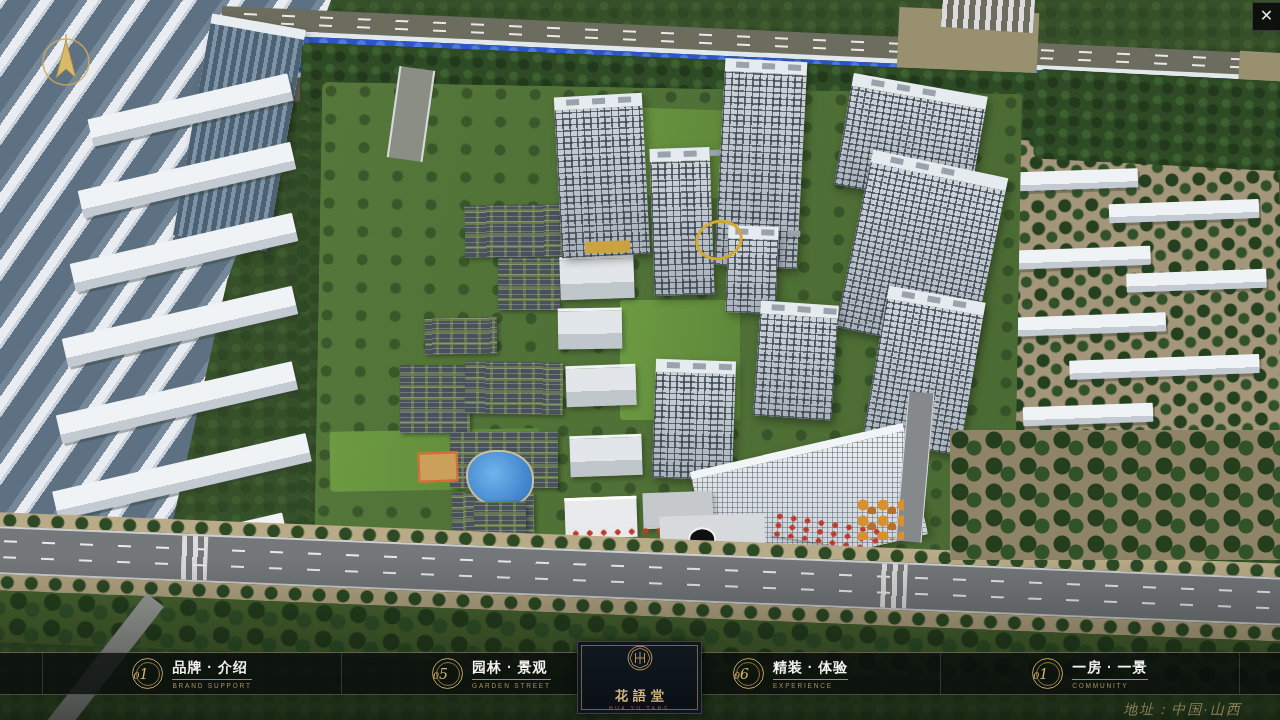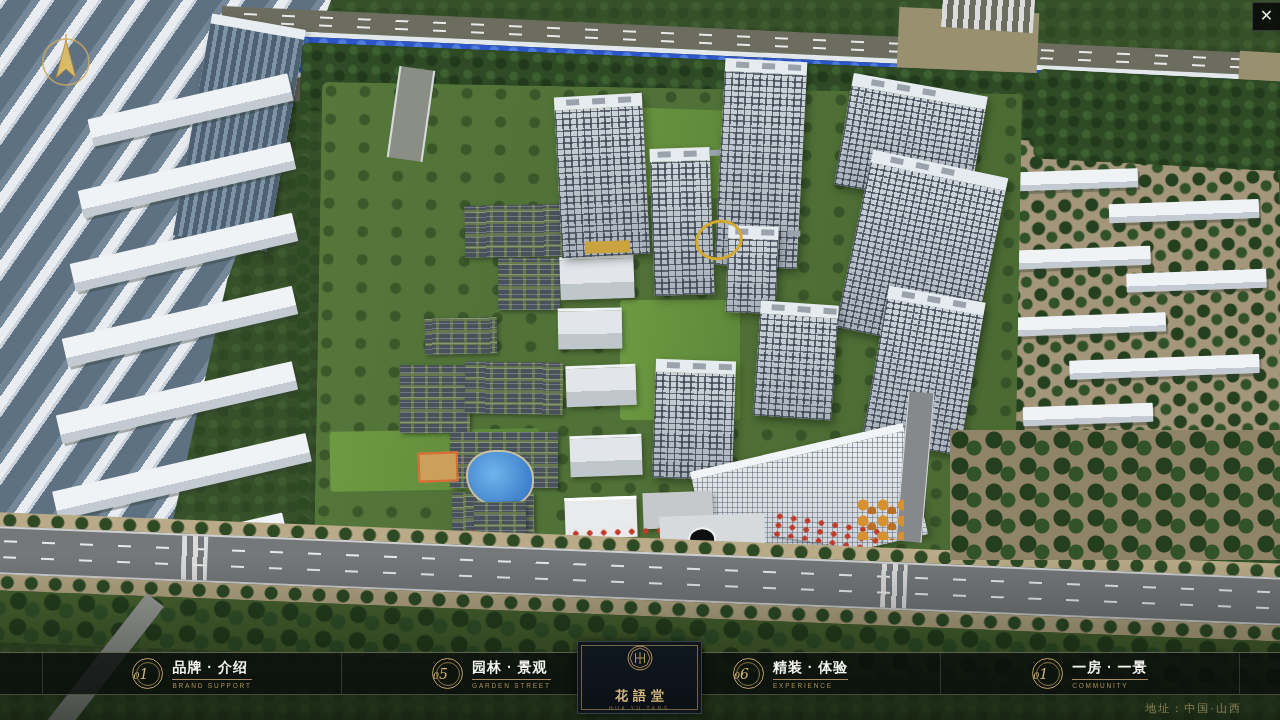--- a/index.html
+++ b/index.html
@@ -77,21 +77,21 @@
   .nav-en{display:block;margin-top:2px;color:#ad9157;font-size:6.5px;letter-spacing:1.8px;
     white-space:nowrap;}
   
   .logo-panel{left:577px;top:641px;width:125px;height:73px;z-index:50;box-sizing:border-box;
     background:linear-gradient(#101820,#0a0f15);border:1px solid #3a4046;
     box-shadow:inset 0 0 0 3px #0e151d,inset 0 0 0 4px rgba(200,170,100,.55),0 0 8px rgba(0,0,0,.6);
     display:flex;flex-direction:column;align-items:center;justify-content:center;cursor:pointer;}
   .logo-title{font-family:"DejaVu Serif",serif;color:#d6ba7c;font-size:13px;font-weight:bold;
     letter-spacing:5px;text-indent:5px;line-height:1;margin-top:18px;}
   .logo-cap{color:#8a7547;font-size:5px;letter-spacing:2.5px;margin-top:3px;}
-  .addr{right:38px;top:701px;color:#8d8157;font-size:11px;letter-spacing:2px;z-index:45;}
+  .addr{right:38px;top:701px;color:#8d8157;font-size:14px;letter-spacing:2px;z-index:45;font-style:italic;}
   .vignette{left:0;top:555px;width:1280px;height:165px;
     background:linear-gradient(transparent,rgba(4,9,4,.55));pointer-events:none;}
 </style>
 </head>
 <body>
 
 <div id="stage">
 
   <div class="ab forest" style="left:0;top:0;width:1280px;height:720px;opacity:.55;"></div>
 

